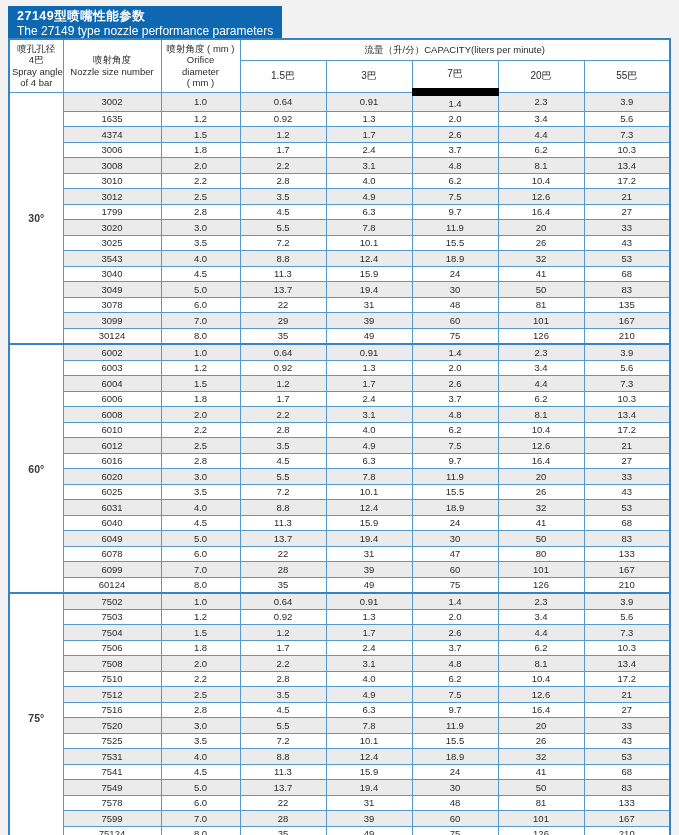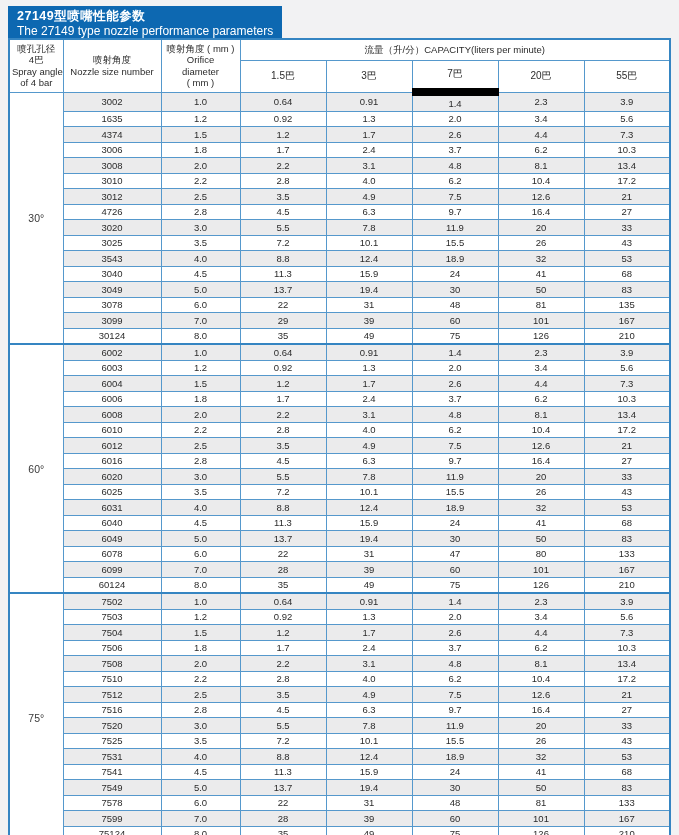--- a/index.html
+++ b/index.html
@@ -55,21 +55,21 @@
   .data-table thead th.accent-underline { border-bottom: 8px solid #000000; }
 
   .data-table tbody td {
     height: 14.5px;
     font-size: 9.5px;
   }
   .data-table tbody tr:nth-child(odd) td { background: #ebebec; }
   .data-table tbody tr:nth-child(even) td { background: #ffffff; }
   .data-table tbody th.angle-cell {
     background: #ffffff;
-    font-weight: normal;
+    font-weight: bold;
     font-size: 10.5px;
     color: #3a3a3a;
   }
   .data-table tbody tr.section-start td,
   .data-table tbody tr.section-start th {
     border-top: 2px solid #3585c2;
   }
 </style>
 </head>
 <body>
@@ -180,21 +180,21 @@
           <tr>
             <td>3012</td>
             <td>2.5</td>
             <td>3.5</td>
             <td>4.9</td>
             <td>7.5</td>
             <td>12.6</td>
             <td>21</td>
           </tr>
           <tr>
-            <td>4726</td>
+            <td>1799</td>
             <td>2.8</td>
             <td>4.5</td>
             <td>6.3</td>
             <td>9.7</td>
             <td>16.4</td>
             <td>27</td>
           </tr>
           <tr>
             <td>3020</td>
             <td>3.0</td>

